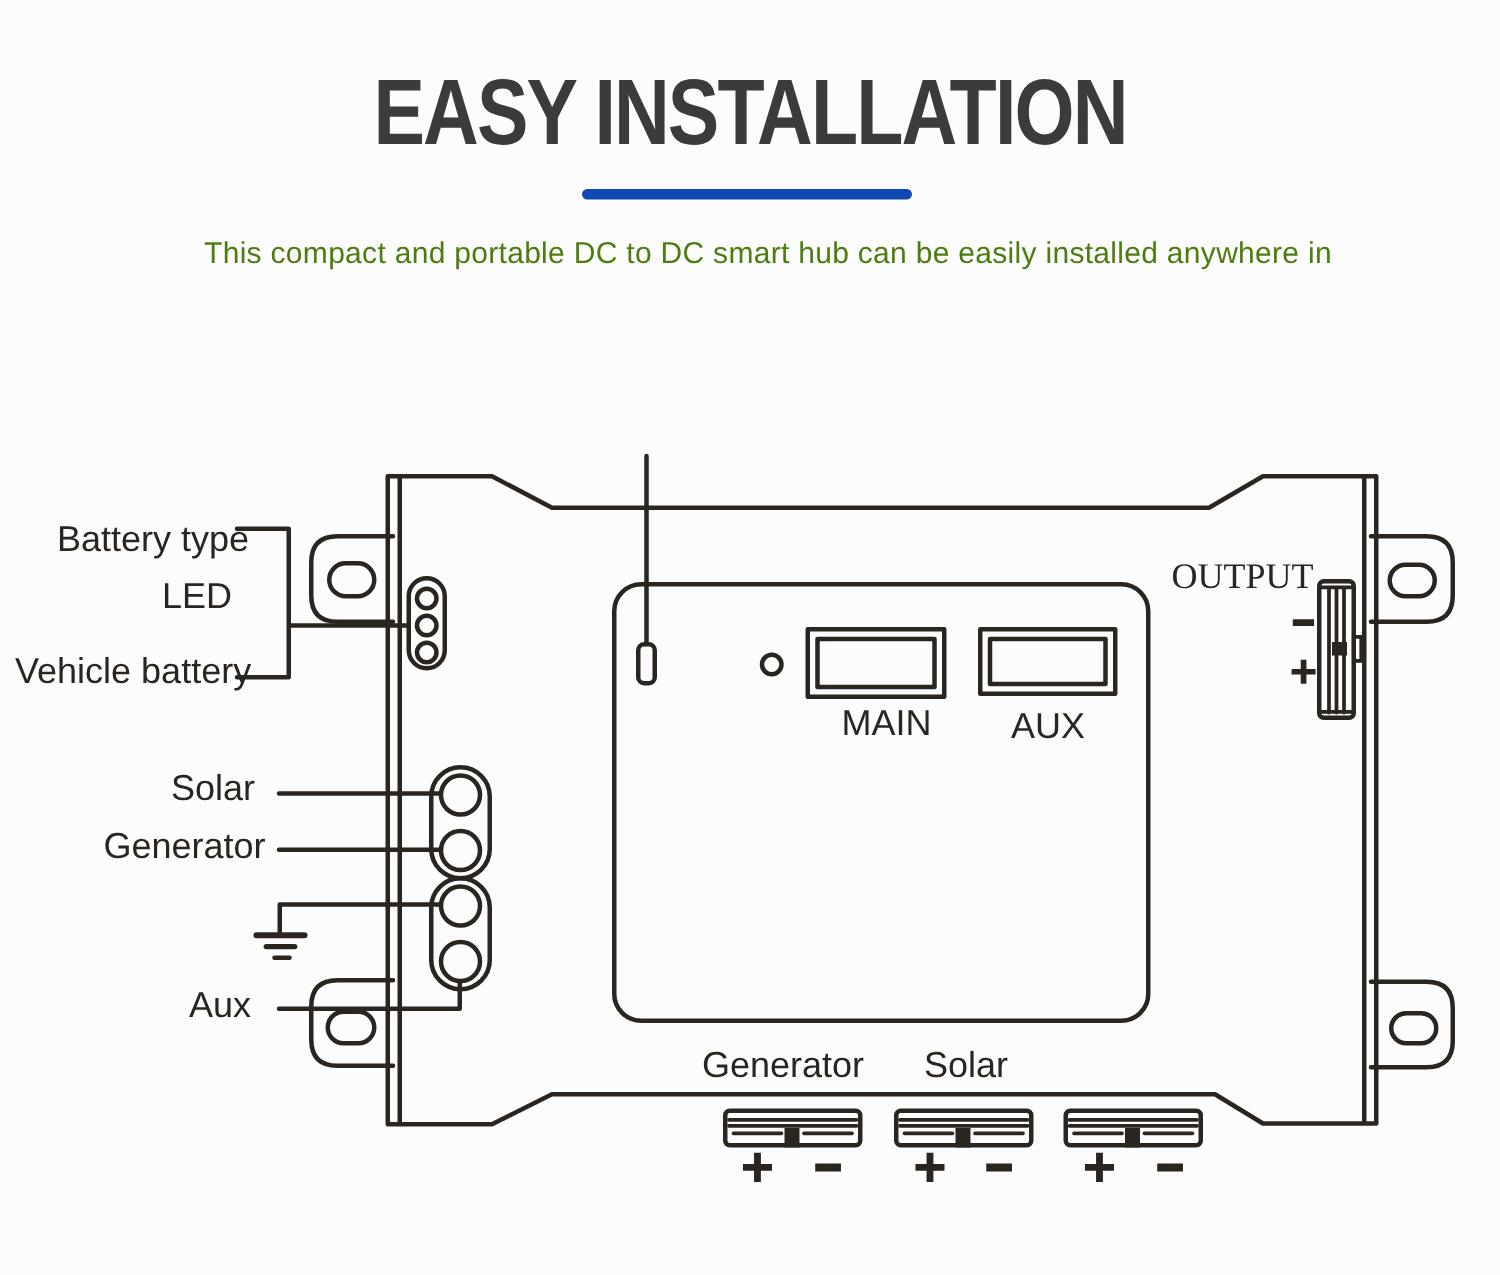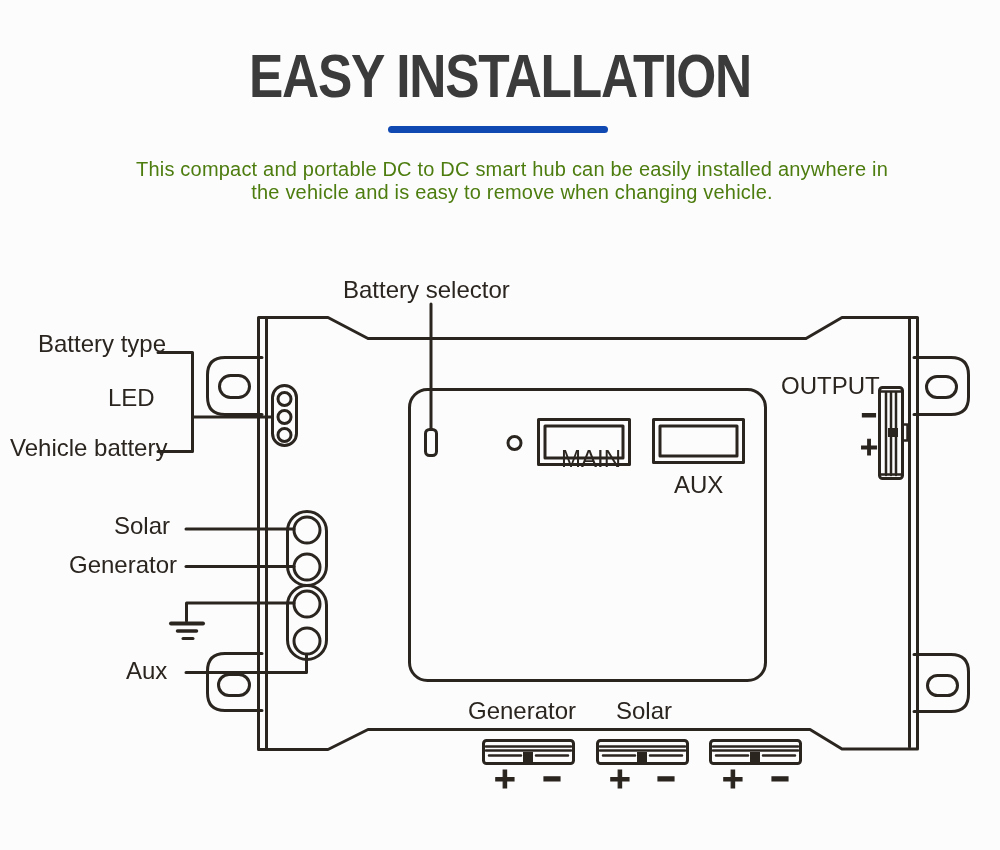--- a/index.html
+++ b/index.html
@@ -32,28 +32,28 @@
   }
   
   .diagram{position:absolute;inset:0;}
   .diagram svg{position:absolute;left:0;top:0;}
   .lbl{
     position:absolute;
     font-size:24px;color:#2b2520;
     white-space:nowrap;
   }
   #lbl-battery-selector{left:343px;top:276px;}
-  #lbl-battery-type{left:38px;top:330px;}
+  #lbl-battery-type{left:38px;top:346px;}
   #lbl-led{left:108px;top:384px;}
   #lbl-vehicle-ignition{left:10px;top:434px;}
-  #lbl-output{left:781px;top:372px;}
+  #lbl-output{left:781px;top:372px;font-family:Liberation Serif, serif;}
   #lbl-solar{left:114px;top:512px;}
   #lbl-generator{left:69px;top:551px;}
   #lbl-aux{left:126px;top:657px;}
-  #lbl-main{left:561px;top:445px;}
+  #lbl-main{left:561px;top:469px;}
   #lbl-aux-display{left:674px;top:471px;}
   #lbl-generator-input{left:468px;top:697px;}
   #lbl-solar-input{left:616px;top:697px;}
   #lbl-aux-battery{left:699px;top:695px;}
   .mark{
     position:absolute;
     font-family:"DejaVu Sans", sans-serif;
     font-weight:bold;font-size:29px;color:#2b2520;
     -webkit-text-stroke:1.2px #2b2520;
     transform:translate(-50%,-50%);
@@ -70,21 +70,21 @@
   #mk-auxb-plus{left:733px;top:778px;}
   #mk-auxb-minus{left:780px;top:777px;}
 </style>
 </head>
 <body>
 
 <div class="page">
 
   <h1 class="title">EASY INSTALLATION</h1>
   <div class="divider"></div>
-  <p class="subtitle"><span>This compact and portable DC to DC smart hub can be easily installed anywhere in</span><br><span>the vehicle and is easy to remove when changing vehicle.</span></p>
+  <p class="subtitle"><span>This compact and portable DC to DC smart hub can be easily installed anywhere in</span><br></p>
 
   <div class="diagram">
 
     <svg width="1000" height="850" viewBox="0 0 1000 850" fill="none" stroke="#2b2520" stroke-width="3" stroke-linejoin="round" stroke-linecap="round">
 
       <path d="M258.5,317.5 H328 L368,338.5 H806 L842,317.5 H917.5 V749 H842 L810,729.5 H368 L328,749.5 H258.5 Z"></path>
       <path d="M266.5,319 V748"></path>
       <path d="M909.5,319 V747"></path>
 
       <g>
@@ -165,21 +165,20 @@
         <path stroke-width="2.5" d="M600,746.5 H685 M600,750.5 H685 M603,755.5 H635 M650,755.5 H682"></path>
         <rect x="637" y="752" width="10" height="13" fill="#2b2520" stroke="none"></rect>
       </g>
       <g>
         <rect x="710.5" y="740.5" width="90" height="23" rx="3"></rect>
         <path stroke-width="2.5" d="M713,746.5 H798 M713,750.5 H798 M716,755.5 H748 M763,755.5 H795"></path>
         <rect x="750" y="752" width="10" height="13" fill="#2b2520" stroke="none"></rect>
       </g>
     </svg>
 
-    <div class="lbl" id="lbl-battery-selector">Battery selector</div>
     <div class="lbl" id="lbl-battery-type">Battery type</div>
     <div class="lbl" id="lbl-led">LED</div>
     <div class="lbl" id="lbl-vehicle-ignition">Vehicle battery</div>
     <div class="lbl" id="lbl-output">OUTPUT</div>
     <div class="lbl" id="lbl-solar">Solar</div>
     <div class="lbl" id="lbl-generator">Generator</div>
     <div class="lbl" id="lbl-aux">Aux</div>
     <div class="lbl" id="lbl-main">MAIN</div>
     <div class="lbl" id="lbl-aux-display">AUX</div>
     <div class="lbl" id="lbl-generator-input">Generator</div>

